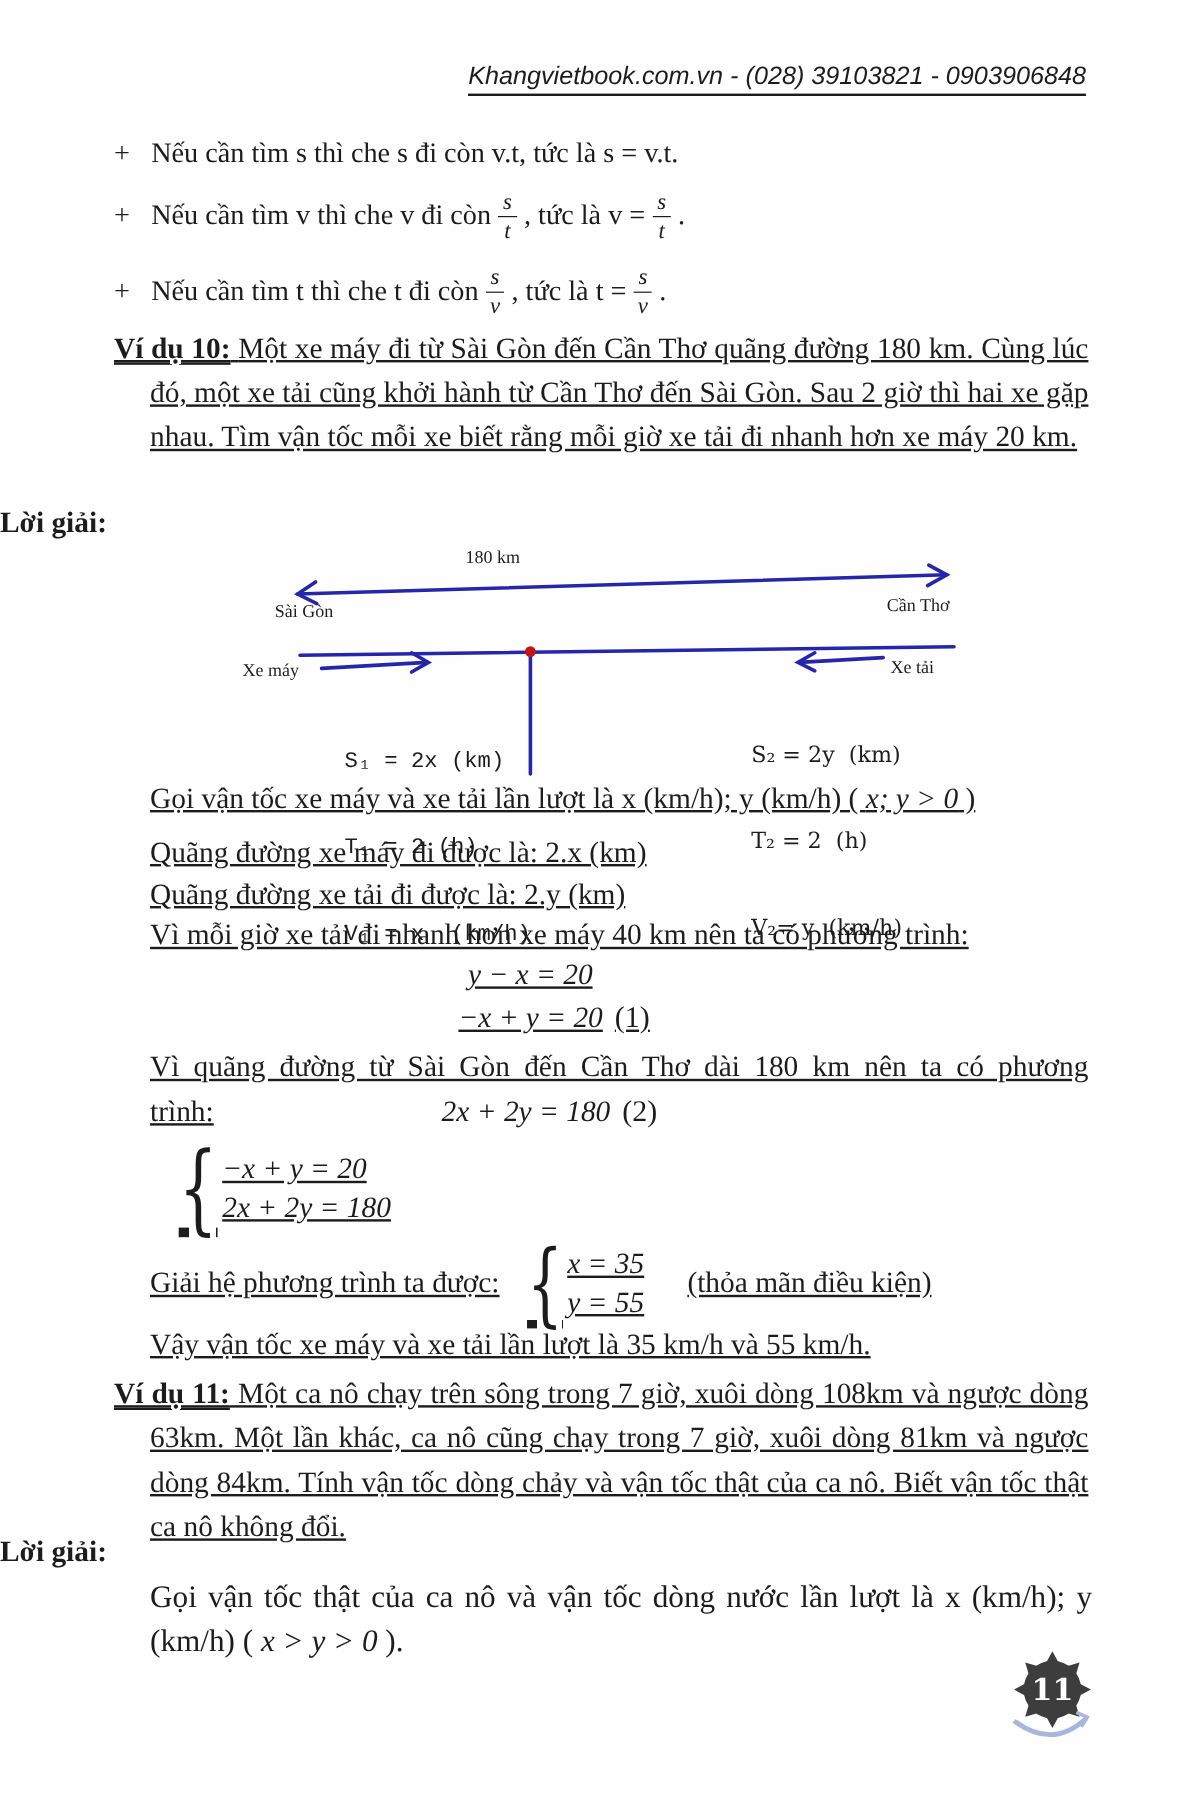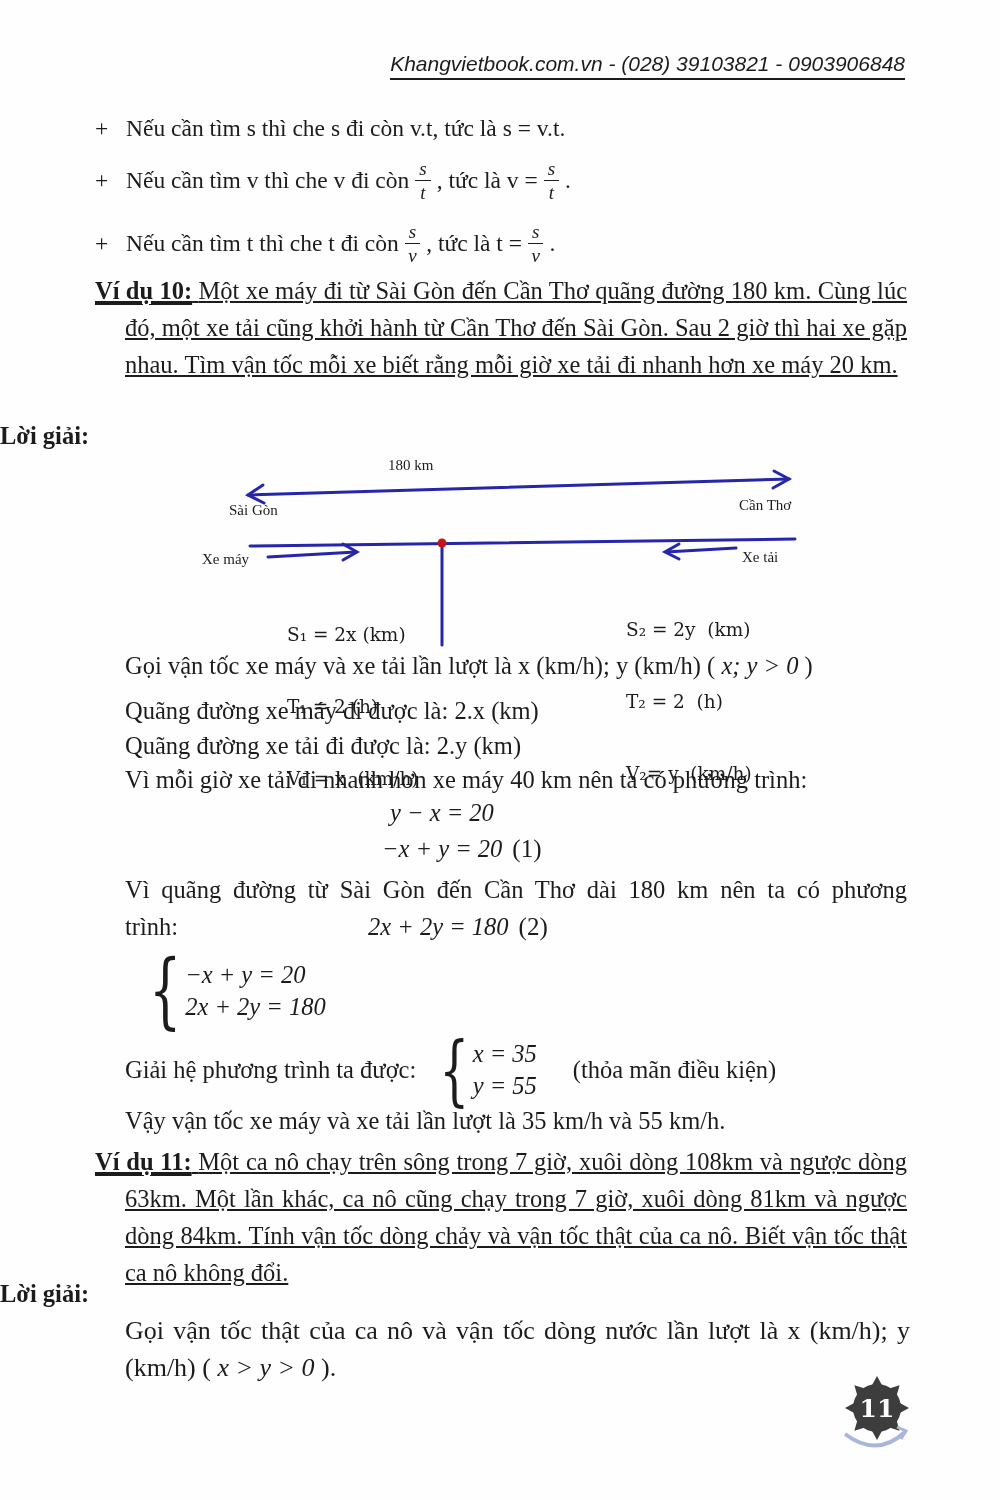--- a/index.html
+++ b/index.html
@@ -21,21 +21,21 @@
     font-style:italic;font-size:19px;line-height:1.12;margin:0 6px;}
   .frac .fn{border-bottom:1.6px solid #1c1c1c;padding:0 4px 1px;}
   .frac .fd{padding-top:1px;}
   
   .para{position:absolute;left:125px;width:782px;text-align:justify;
     line-height:37px;font-size:24.5px;text-indent:-30px;text-decoration:underline;}
   .exlabel{font-weight:700;text-decoration:underline;
     text-decoration-thickness:2px;text-underline-offset:4px;}
   .solheading{position:absolute;left:0;width:100%;text-align:left;
     font-weight:700;font-size:24.5px;}
-  .line{position:absolute;font-size:24.5px;white-space:nowrap;}
+  .line{position:absolute;font-size:24.5px;white-space:nowrap;text-decoration:underline;}
   .math{font-family:"Liberation Serif","DejaVu Serif",serif;font-style:italic;}
   .tag{font-size:25px;margin-left:10px;}
   .jl{text-align:justify;text-align-last:justify;width:782px;white-space:normal;}
   
   .sysline{display:flex;align-items:center;}
   .system{display:inline-flex;align-items:center;margin-left:14px;}
   .brace{font-family:"DejaVu Serif",serif;font-weight:400;line-height:1;
     display:inline-block;transform:scaleX(.62);margin-right:-6px;color:#1c1c1c;}
   .brace.b78{font-size:82px;}
   .brace.b70{font-size:76px;}
@@ -95,21 +95,21 @@
       <line x1="736" y1="93" x2="666" y2="97"></line>
       <path d="M679,89 L665,97 L679,104"></path>
     </g>
     <circle cx="442" cy="88" r="4.5" fill="#c41414"></circle>
   </svg>
   <span class="dlabel" style="left:388px;top:2px;">180 km</span>
   <span class="dlabel" style="left:229px;top:47px;">Sài Gòn</span>
   <span class="dlabel" style="left:739px;top:42px;">Cần Thơ</span>
   <span class="dlabel" style="left:202px;top:96px;">Xe máy</span>
   <span class="dlabel" style="left:742px;top:94px;">Xe tải</span>
-  <div class="dstats" style="left:287px;top:120px;">
+  <div class="dstats" style="left:287px;top:120px;font-family:Liberation Mono, monospace;">
     <div>S₁ = 2x (km)</div>
     <div>T₁ = 2 (h)</div>
     <div>V₁ = x  (km/h)</div>
   </div>
   <div class="dstats" style="left:582px;top:115px;margin-left:44px;">
     <div>S₂ = 2y  (km)</div>
     <div>T₂ = 2  (h)</div>
     <div>V₂= y  (km/h)</div>
   </div>
 </div>

